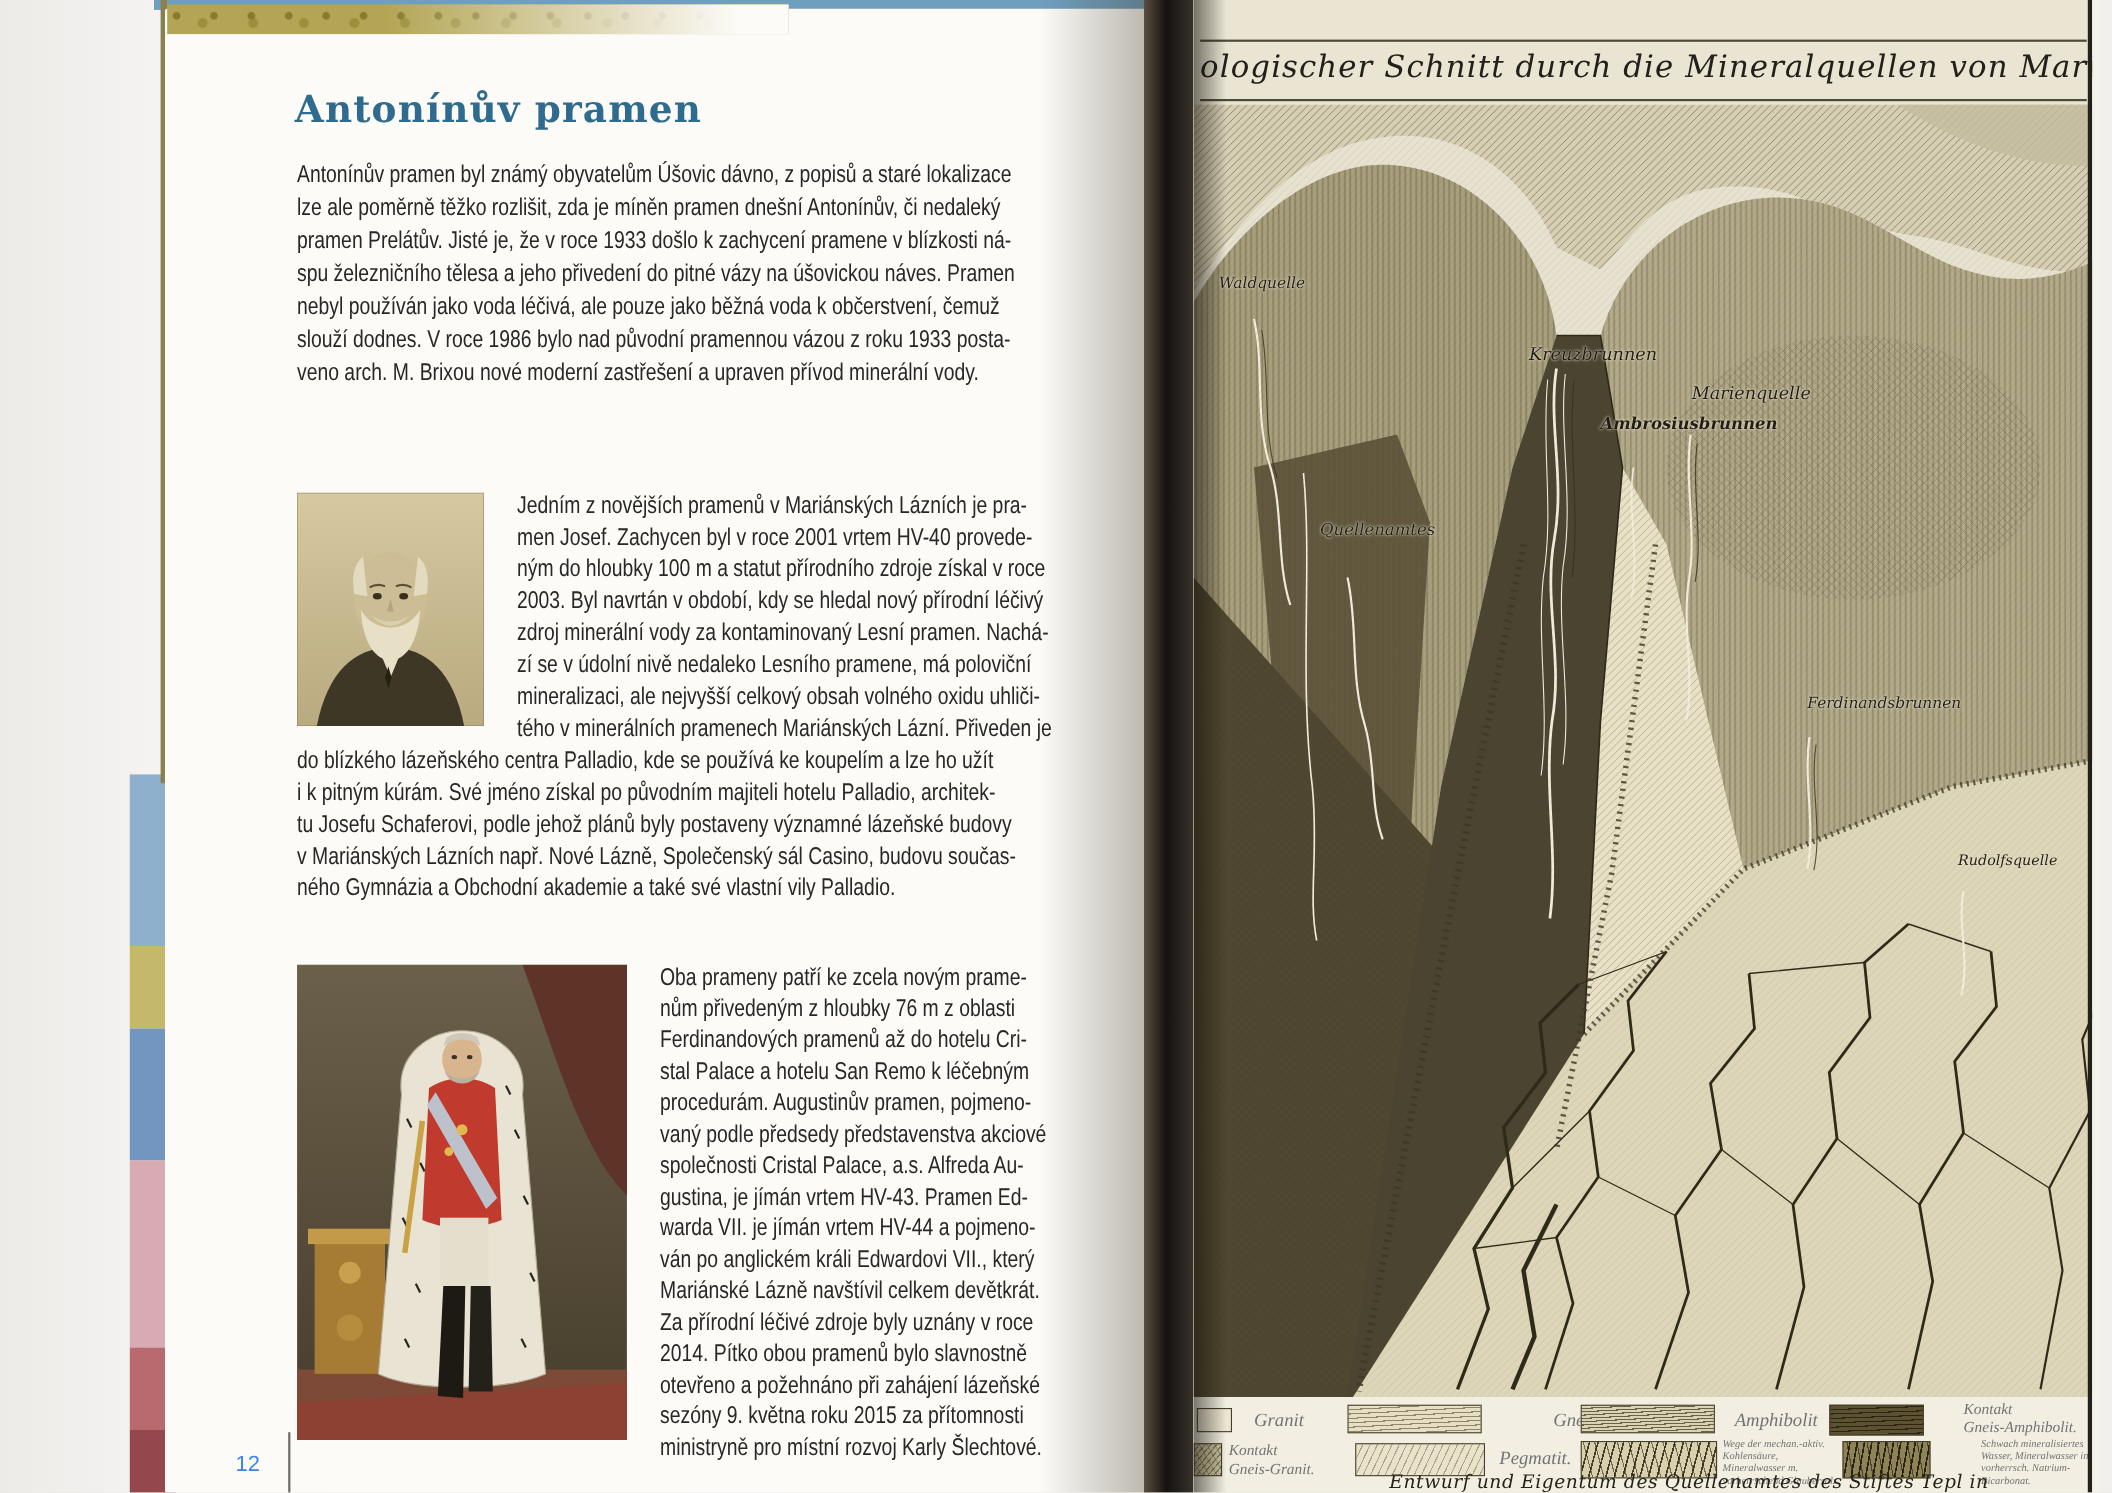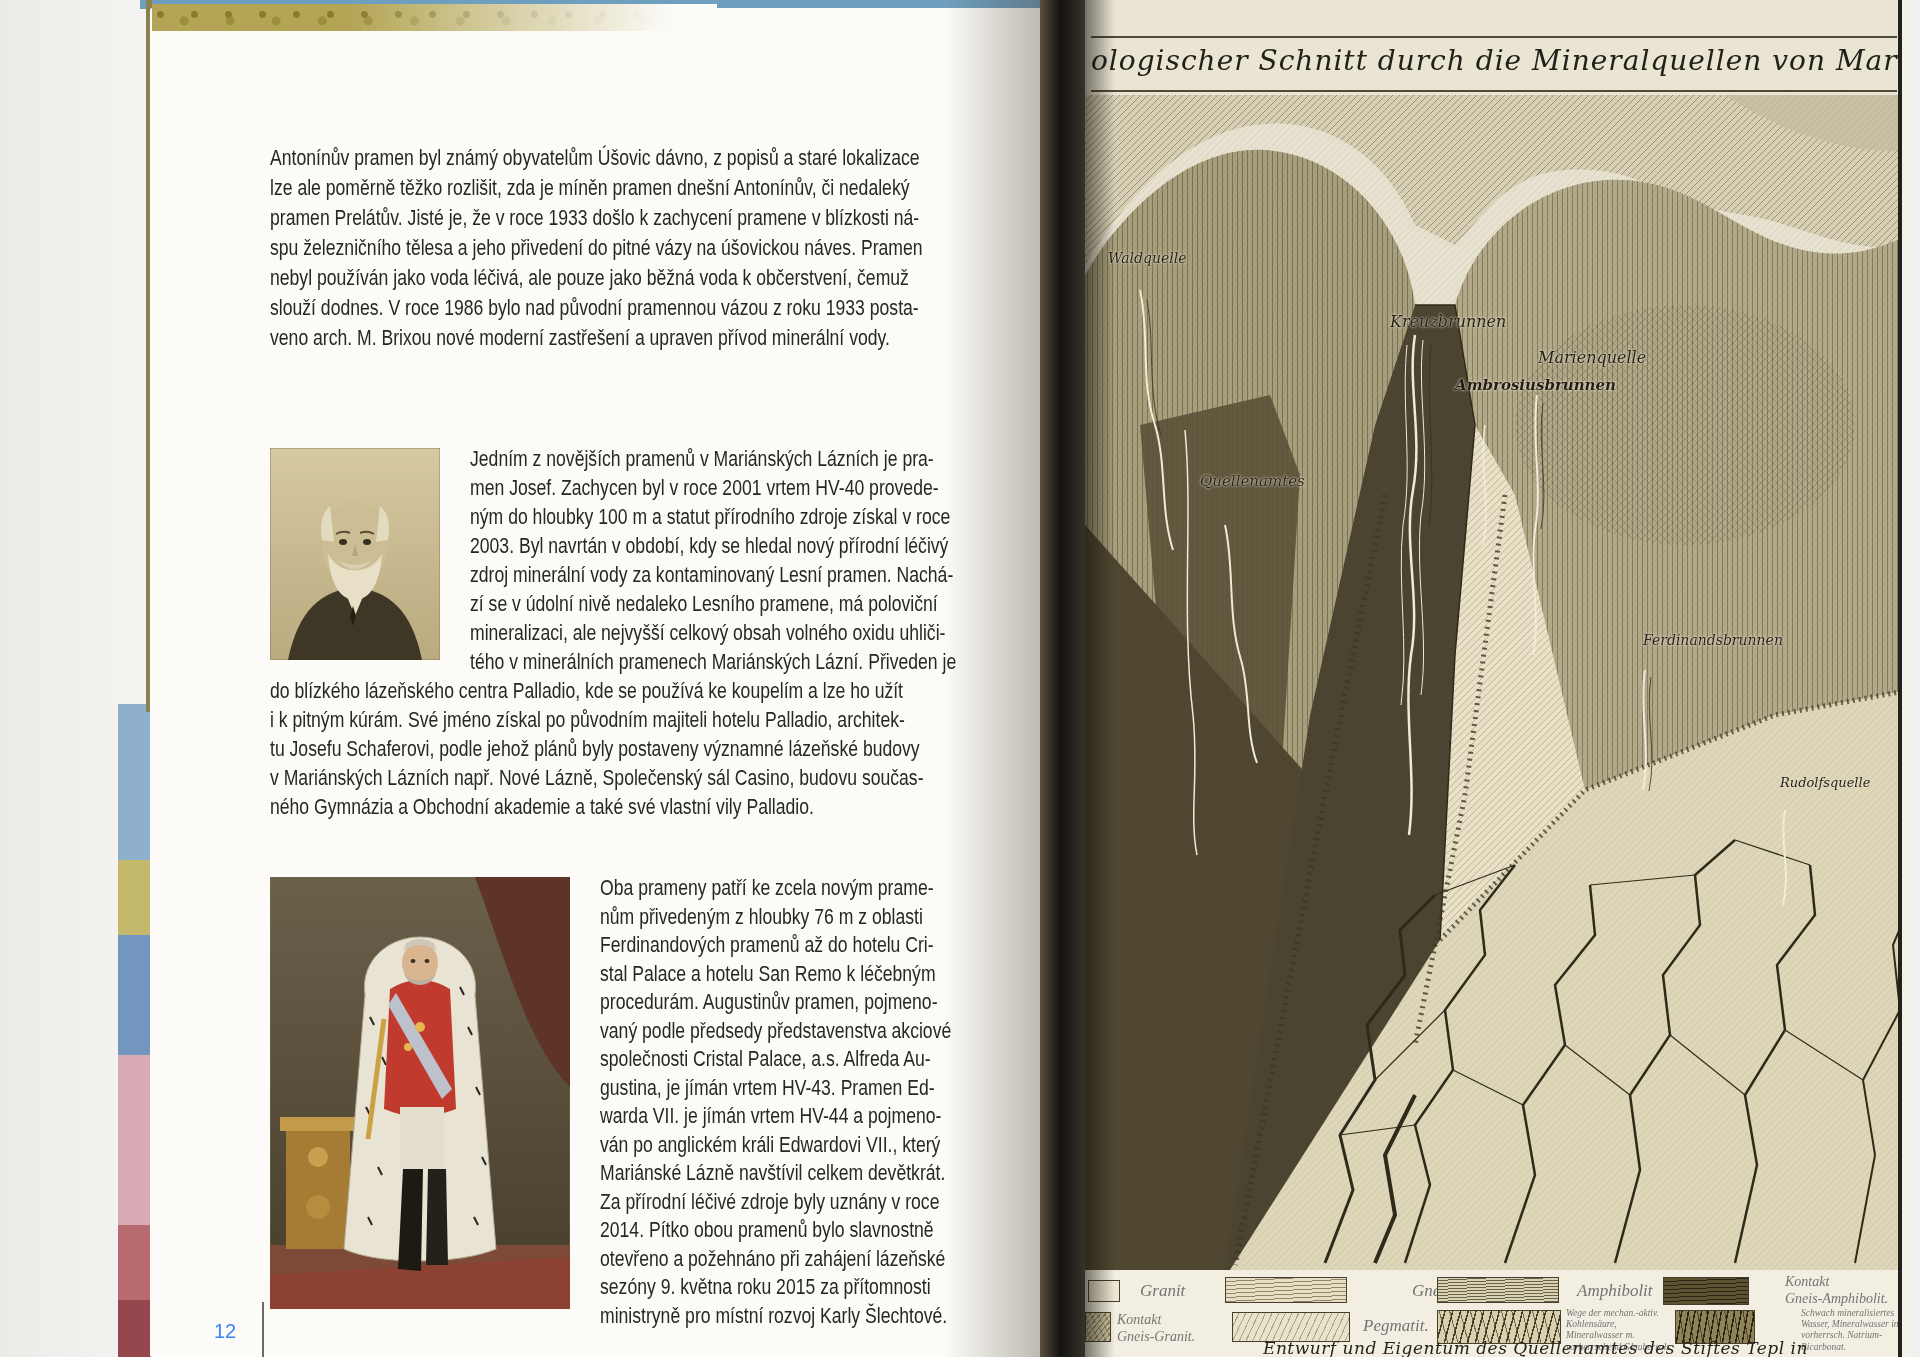--- a/index.html
+++ b/index.html
@@ -75,20 +75,21 @@
   <div class="edge-strip" style="left:118px;top:935px;width:42px;height:120px;background:#7296bf;"></div>
   <div class="edge-strip" style="left:118px;top:1055px;width:42px;height:170px;background:#d8aab4;"></div>
   <div class="edge-strip" style="left:118px;top:1225px;width:42px;height:75px;background:#b86a6e;"></div>
   <div class="edge-strip" style="left:118px;top:1300px;width:42px;height:57px;background:#94474d;"></div>
 
   <div class="topstrip-blue"></div>
   <div class="left-edge-line"></div>
 
   <div class="page-left">
 
+    <h2 class="sec-title" style="left:118px;top:72px;margin:0;">Antonínův pramen</h2>
 
     <div class="body-txt" style="left:120px;top:135px;width:925px;">Antonínův pramen byl známý obyvatelům Úšovic dávno, z popisů a staré lokalizace
 lze ale poměrně těžko rozlišit, zda je míněn pramen dnešní Antonínův, či nedaleký
 pramen Prelátův. Jisté je, že v roce 1933 došlo k zachycení pramene v blízkosti ná-
 spu železničního tělesa a jeho přivedení do pitné vázy na úšovickou náves. Pramen
 nebyl používán jako voda léčivá, ale pouze jako běžná voda k občerstvení, čemuž
 slouží dodnes. V roce 1986 bylo nad původní pramennou vázou z roku 1933 posta-
 veno arch. M. Brixou nové moderní zastřešení a upraven přívod minerální vody.</div>
 
 

